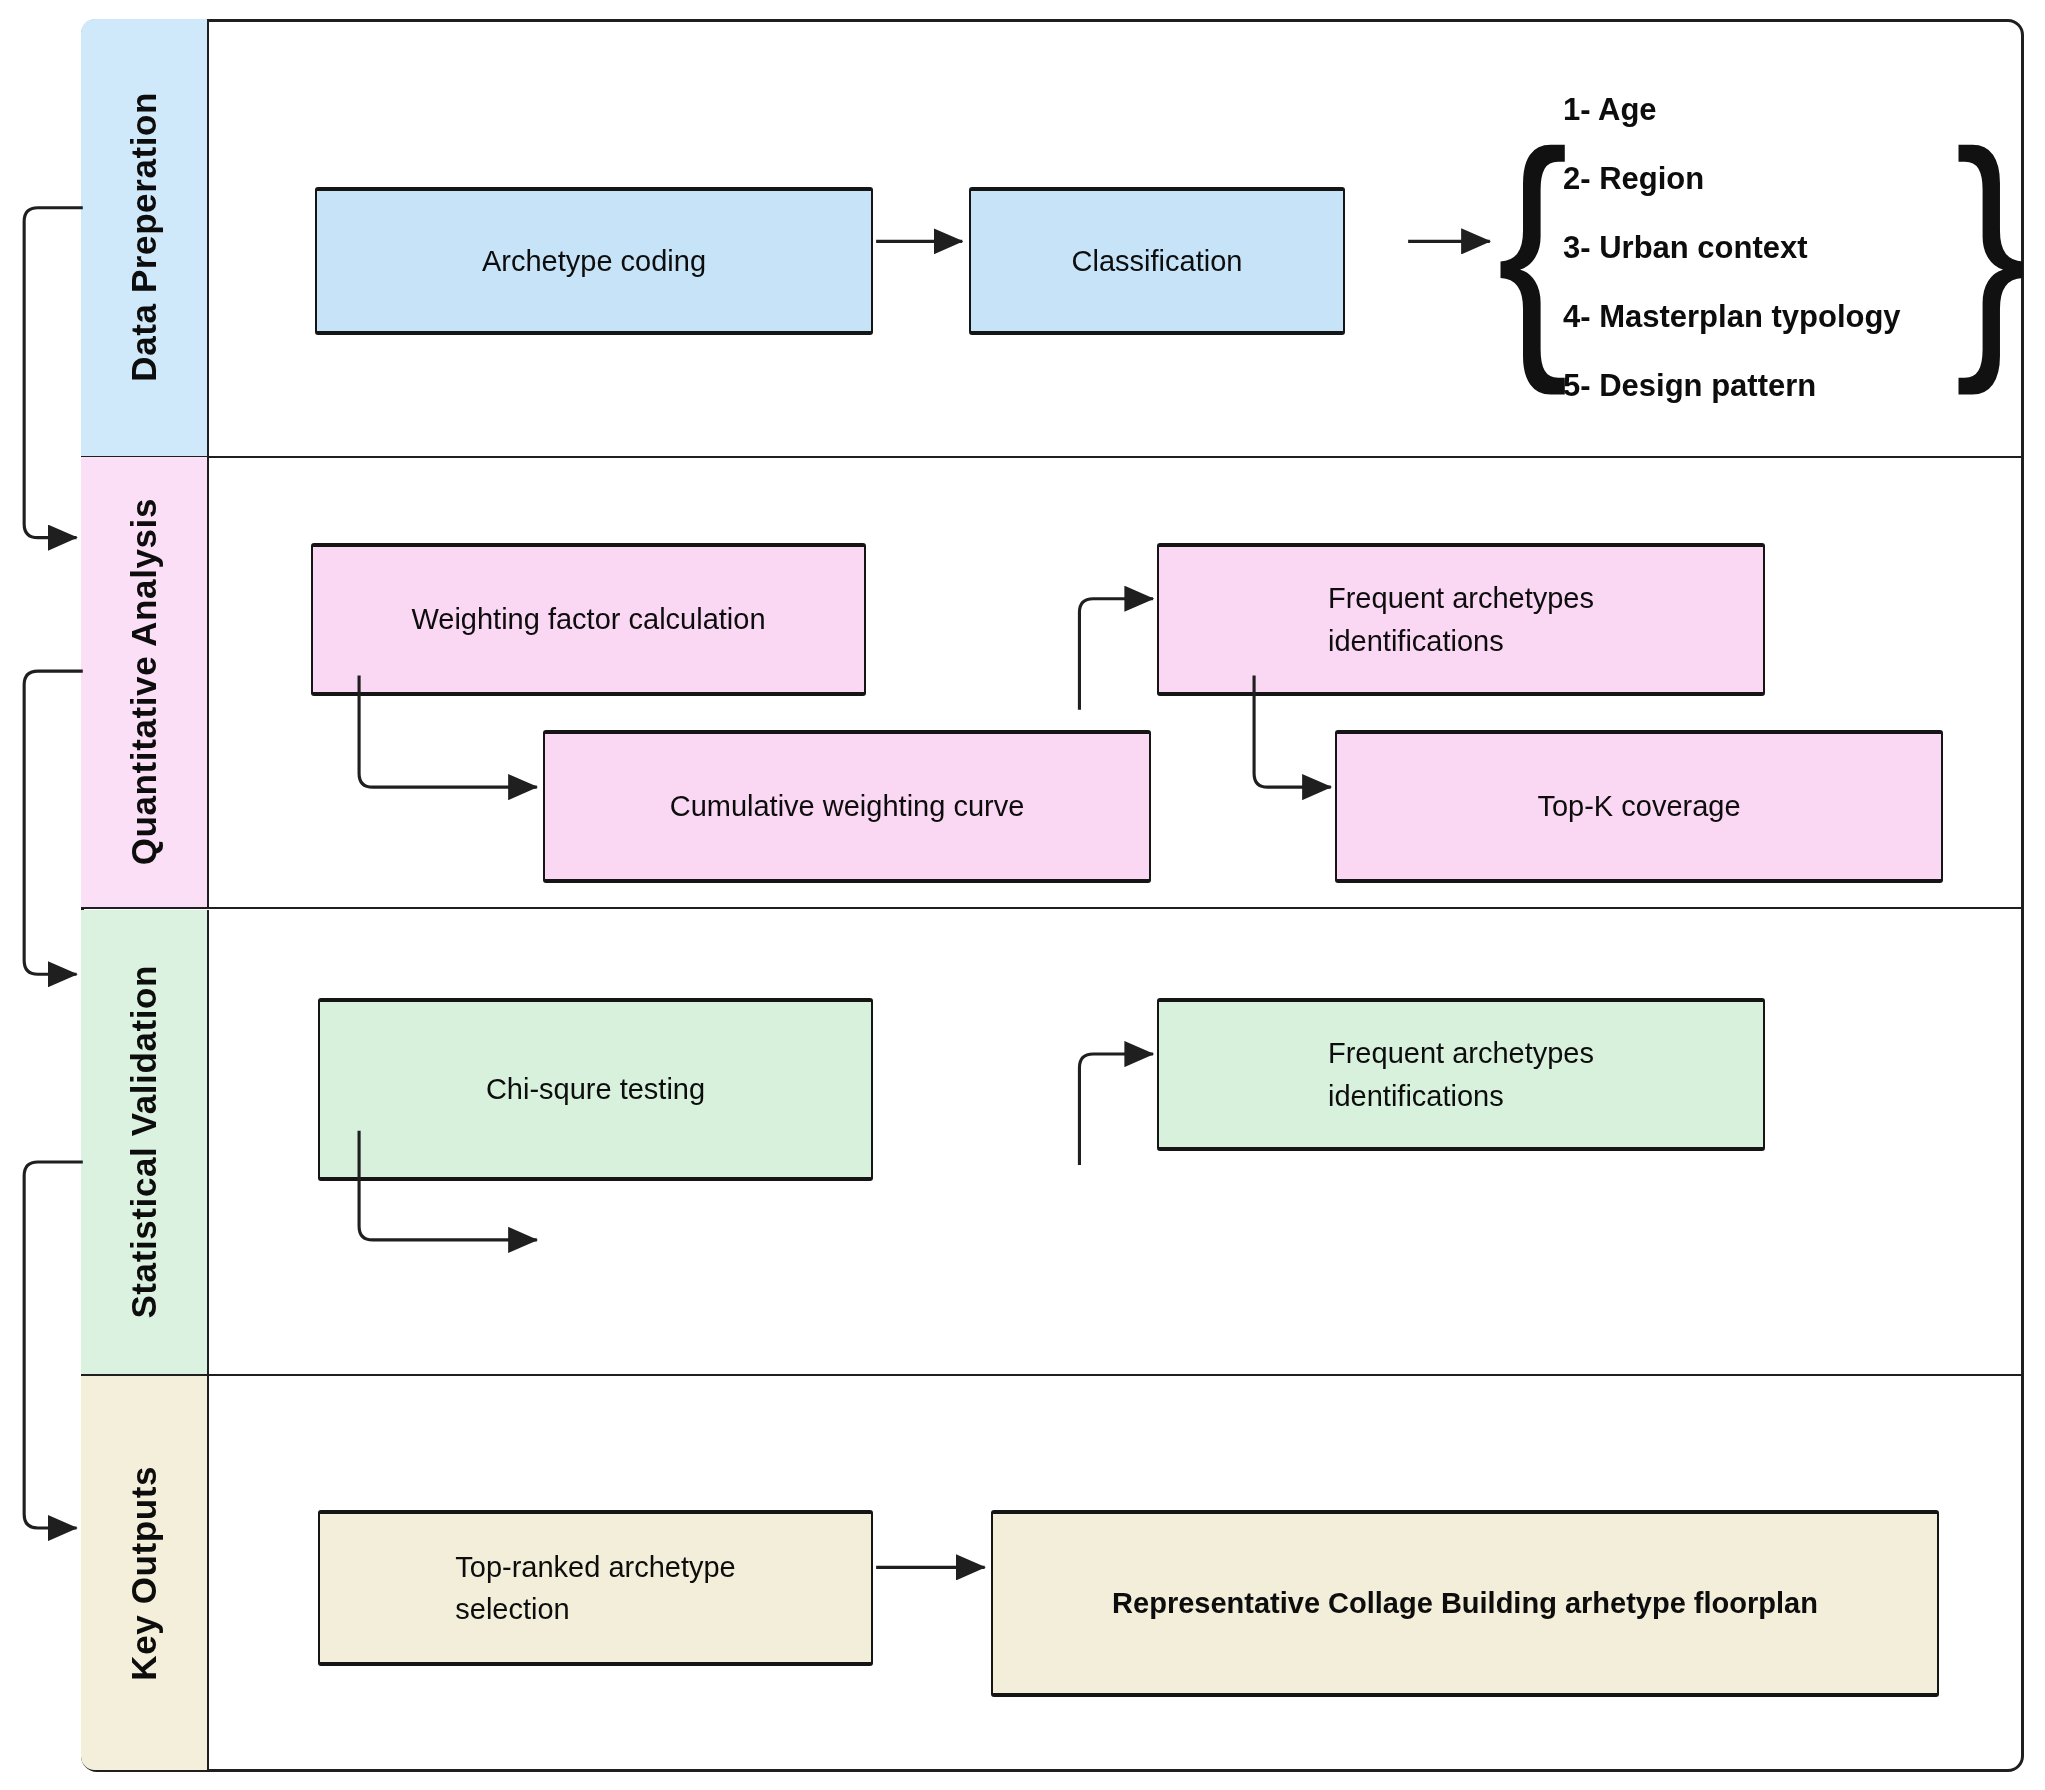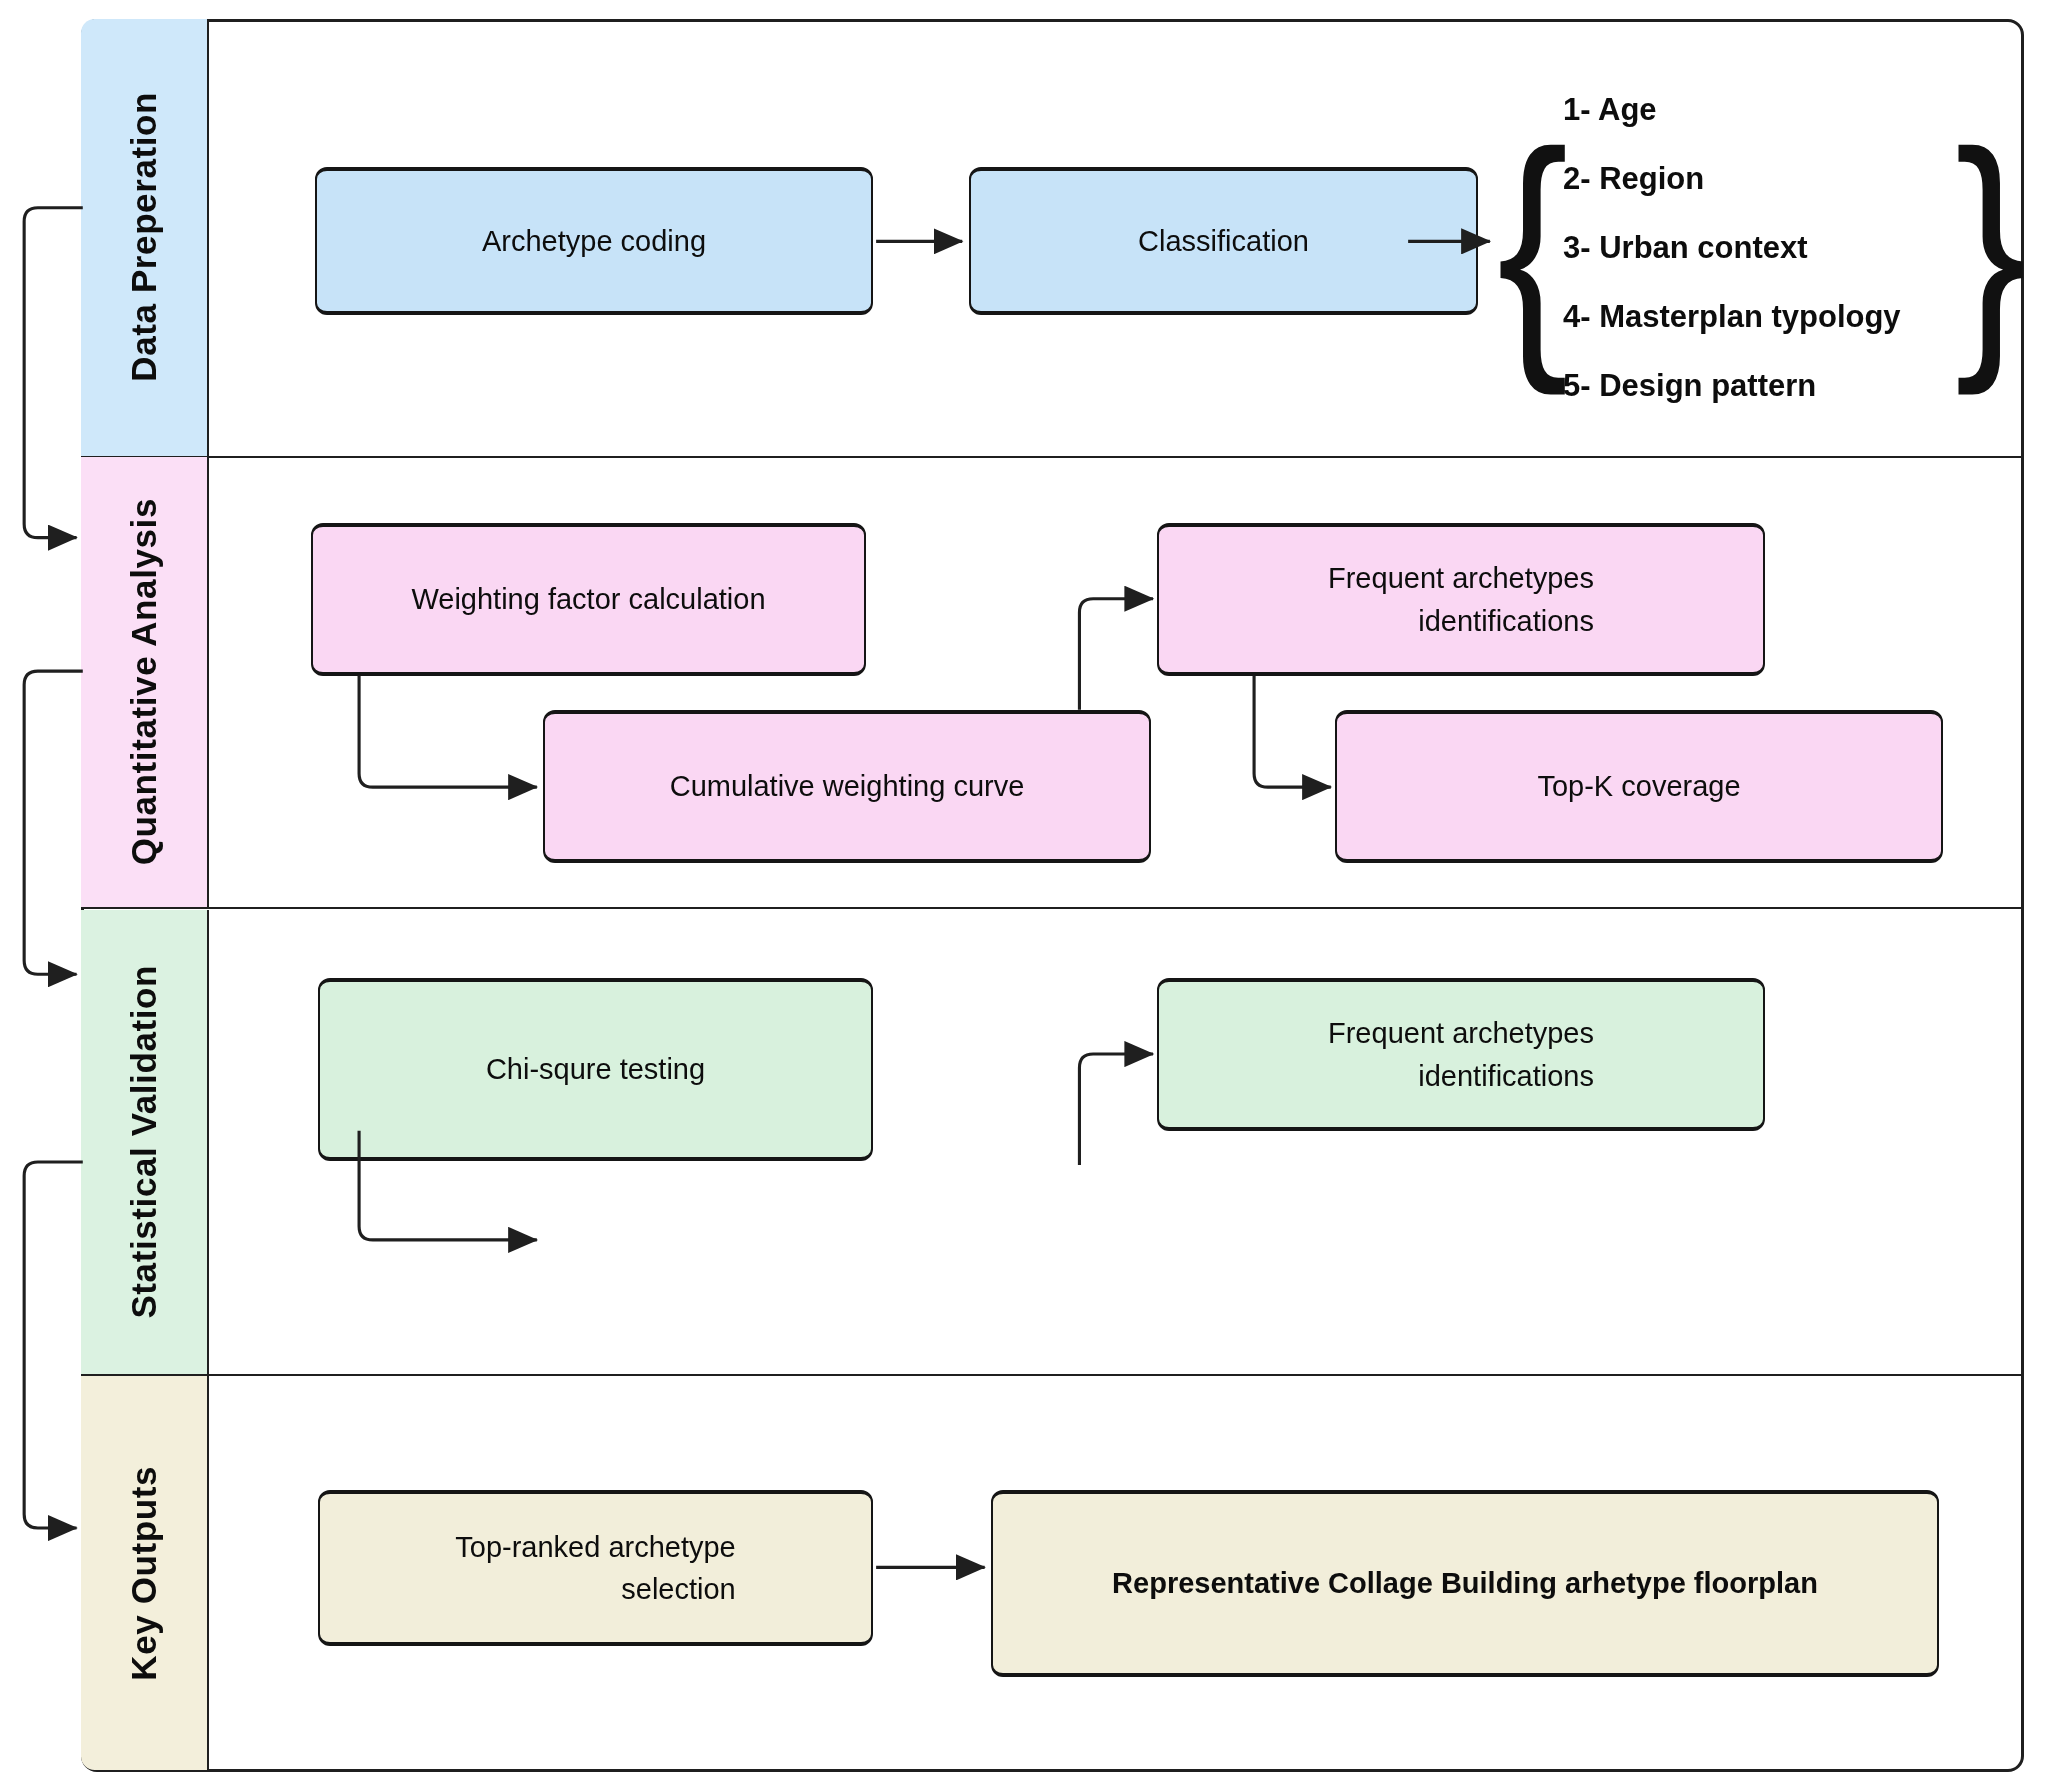--- a/index.html
+++ b/index.html
@@ -26,24 +26,25 @@
     font-size:35px;font-weight:bold;letter-spacing:0.6px;white-space:nowrap;
   }
   .bl-1{background:#cfe8fa;border-top-left-radius:13.7px;}
   .bl-2{background:#fbdff6;}
   .bl-3{background:#dbf2e1;}
   .bl-4{background:#f3efdb;border-bottom-left-radius:13.7px;}
   
   .node{
     position:absolute;box-sizing:border-box;
     border:2.5px solid #151515;border-top-width:4.4px;border-bottom-width:4.4px;
-    border-radius:12px;
-    display:flex;align-items:center;justify-content:center;text-align:right;
+    border-radius:3px;
+    display:flex;align-items:center;justify-content:center;text-align:left;
     font-size:29px;line-height:1.45;white-space:pre-line;
     padding:3.7px 12.5px;
+    margin-top:20px;
   }
   .n-blue{background:#c7e3f8;}
   .n-pink{background:#fad7f3;}
   .n-green{background:#d8f1dd;}
   .n-tan{background:#f2eeda;}
   
   .brace{
     position:absolute;font-size:268px;font-weight:400;color:#111;
     line-height:318px;transform:scaleX(0.8);
   }
@@ -80,21 +81,21 @@
     </div>
   </div>
 
   <div class="band" style="top:1376px;height:394px;">
     <div class="band-label bl-4">
       <span class="vtxt">Key Outputs</span>
     </div>
   </div>
 
   <div class="node n-blue" style="left:315px;top:167px;width:558px;height:148px;">Archetype coding</div>
-  <div class="node n-blue" style="left:969px;top:167px;width:509px;height:148px;">Classification</div>
+  <div class="node n-blue" style="left:969px;top:167px;width:376px;height:148px;">Classification</div>
 
   <div class="brace" style="left:1488px;top:87px;">{</div>
   <div class="brace" style="left:1946px;top:87px;">}</div>
   <div class="criteria">
     <div class="item">1- Age</div>
     <div class="item">2- Region</div>
     <div class="item">3- Urban context</div>
     <div class="item">4- Masterplan typology</div>
     <div class="item">5- Design pattern</div>
   </div>

